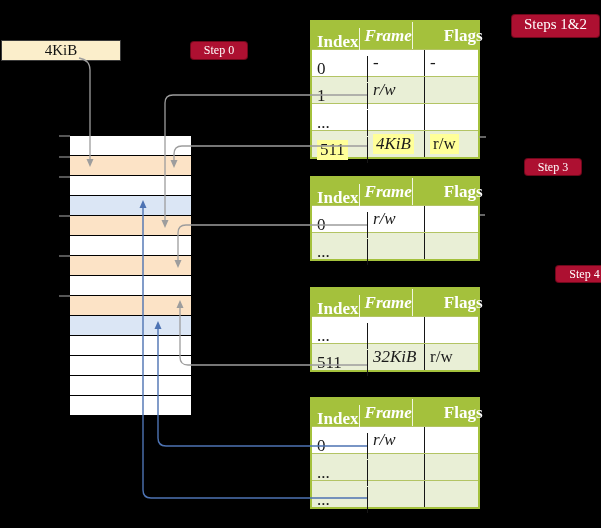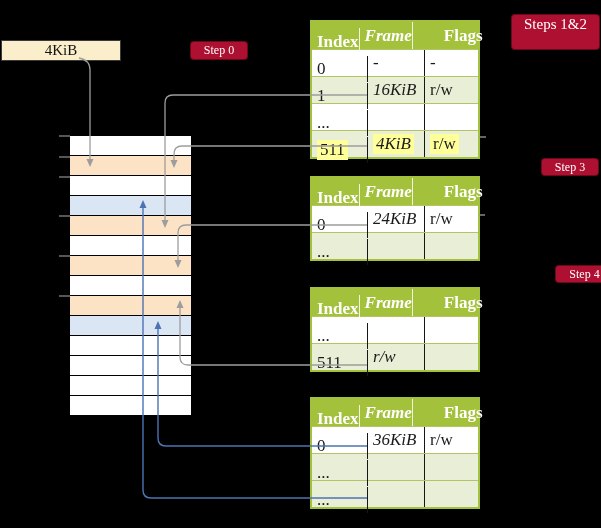--- a/index.html
+++ b/index.html
@@ -9,22 +9,22 @@
   
   .label-box{position:absolute;left:1px;top:40px;width:118px;height:19px;
              background:var(--c-cream,#fbeecb);border:1px solid #3a3a3a;
              color:#111;font-size:15px;text-align:center;line-height:19px;}
 
   
   .badge{position:absolute;background:var(--c-badge,#ad1031);color:#fff;
          border:1px solid rgba(60,0,10,.55);border-radius:4px;
          font-size:12px;text-align:center;box-sizing:border-box;}
   .b-step0  {left:190px;top:41px; width:58px;height:19px;line-height:17px;}
-  .b-steps12{left:511px;top:14px; width:89px;height:36px;line-height:19px;font-size:15px;}
-  .b-step3  {left:541px;top:158px;width:58px;height:18px;line-height:16px;}
+  .b-steps12{left:511px;top:14px; width:89px;height:24px;line-height:19px;font-size:15px;}
+  .b-step3  {left:524px;top:158px;width:58px;height:18px;line-height:16px;}
   .b-step4  {left:515px;top:265px;width:59px;height:18px;line-height:16px;margin-left:40px;}
 
   
   .memory{position:absolute;left:70px;top:136px;width:121px;}
   .mrow{height:19px;border-bottom:1px solid #000;background:#fff;}
   .mrow.peach{background:var(--c-peach,#fce3c6);}
   .mrow.blue {background:var(--c-pageblue,#dbe6f5);}
   .mrow.white{background:#fff;}
 
   
@@ -98,23 +98,20 @@
         </div>
         <div class="tcell">
           <span>-</span>
         </div>
       </div>
       <div class="trow green">
         <div class="tcell">
           <span>1</span>
         </div>
         <div class="tcell">
-          <span>16KiB</span>
-        </div>
-        <div class="tcell">
           <span>r/w</span>
         </div>
       </div>
       <div class="trow white">
         <div class="tcell">
           <span>...</span>
         </div>
         <div class="tcell"></div>
         <div class="tcell"></div>
       </div>
@@ -134,23 +131,20 @@
       <div class="trow thead">
         <div class="tcell">Index</div>
         <div class="tcell">Frame</div>
         <div class="tcell">Flags</div>
       </div>
       <div class="trow white">
         <div class="tcell">
           <span>0</span>
         </div>
         <div class="tcell">
-          <span>24KiB</span>
-        </div>
-        <div class="tcell">
           <span>r/w</span>
         </div>
       </div>
       <div class="trow green">
         <div class="tcell">
           <span>...</span>
         </div>
         <div class="tcell"></div>
         <div class="tcell"></div>
       </div>
@@ -166,36 +160,36 @@
           <span>...</span>
         </div>
         <div class="tcell"></div>
         <div class="tcell"></div>
       </div>
       <div class="trow green">
         <div class="tcell">
           <span>511</span>
         </div>
         <div class="tcell">
+          <span>32KiB</span>
+        </div>
+        <div class="tcell">
           <span>r/w</span>
         </div>
       </div>
     </div>
   <div class="ptable t4">
       <div class="trow thead">
         <div class="tcell">Index</div>
         <div class="tcell">Frame</div>
         <div class="tcell">Flags</div>
       </div>
       <div class="trow white">
         <div class="tcell">
           <span>0</span>
-        </div>
-        <div class="tcell">
-          <span>36KiB</span>
         </div>
         <div class="tcell">
           <span>r/w</span>
         </div>
       </div>
       <div class="trow green">
         <div class="tcell">
           <span>...</span>
         </div>
         <div class="tcell"></div>

